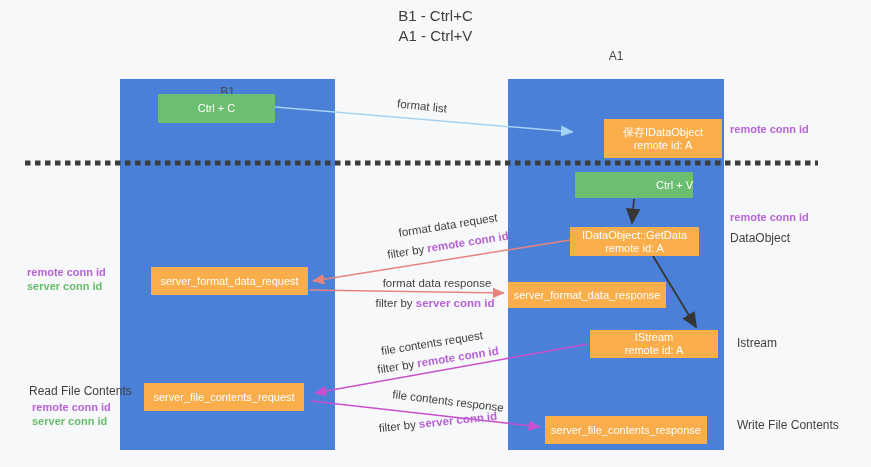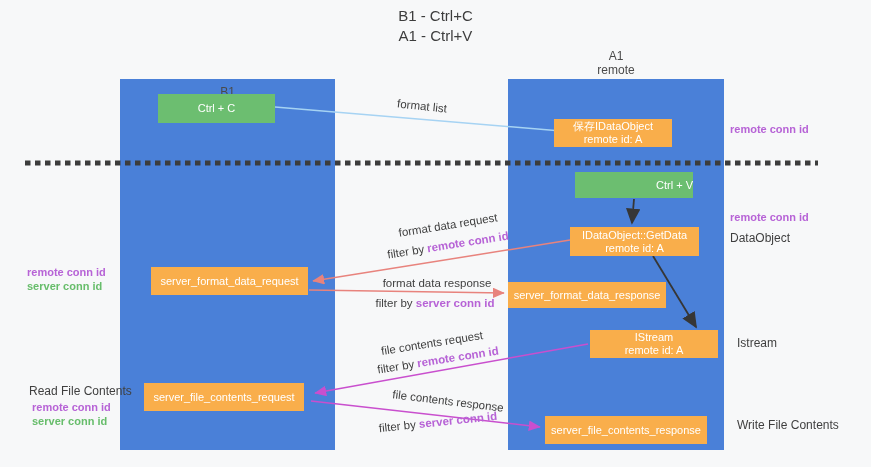--- a/index.html
+++ b/index.html
@@ -55,21 +55,20 @@
     <div>B1 - Ctrl+C</div>
     <div>A1 - Ctrl+V</div>
   </div>
 
   <div class="col-header left">
     <div>B1</div>
     <div>connection</div>
   </div>
   <div class="col-header right">
     <div>A1</div>
-    <div>remote</div>
   </div>
 
   <div class="column left"></div>
   <div class="column right"></div>
 
   <svg class="overlay" width="871" height="467">
     <defs>
       <marker id="m-blue" markerWidth="9" markerHeight="8" refX="7.5" refY="3.5" orient="auto">
         <path d="M0,0 L8,3.5 L0,7 Z" class="mk-blue"></path>
       </marker>
@@ -90,21 +89,21 @@
     <line class="s-salmon" x1="570" y1="240" x2="313" y2="281" marker-end="url(#m-salmon)"></line>
     <line class="s-salmon" x1="309" y1="290" x2="504" y2="293" marker-end="url(#m-salmon)"></line>
     <line class="s-magenta" x1="588" y1="344" x2="315" y2="393" marker-end="url(#m-magenta)"></line>
     <line class="s-magenta" x1="311" y1="401" x2="540" y2="427" marker-end="url(#m-magenta)"></line>
   </svg>
 
   <div class="node green" style="left:158px;top:94px;width:117px;height:29px;">
     <div>Ctrl + C</div>
   </div>
 
-  <div class="node orange" style="left:554px;top:119px;width:118px;height:28px;">
+  <div class="node orange" style="left:604px;top:119px;width:118px;height:39px;">
     <div>保存IDataObject</div>
     <div>remote id: A</div>
   </div>
 
   <div class="node green" style="left:575px;top:172px;width:118px;height:26px;align-items:flex-end;">
     <div>Ctrl + V</div>
   </div>
 
   <div class="node orange" style="left:570px;top:227px;width:129px;height:29px;">
     <div>IDataObject::GetData</div>

